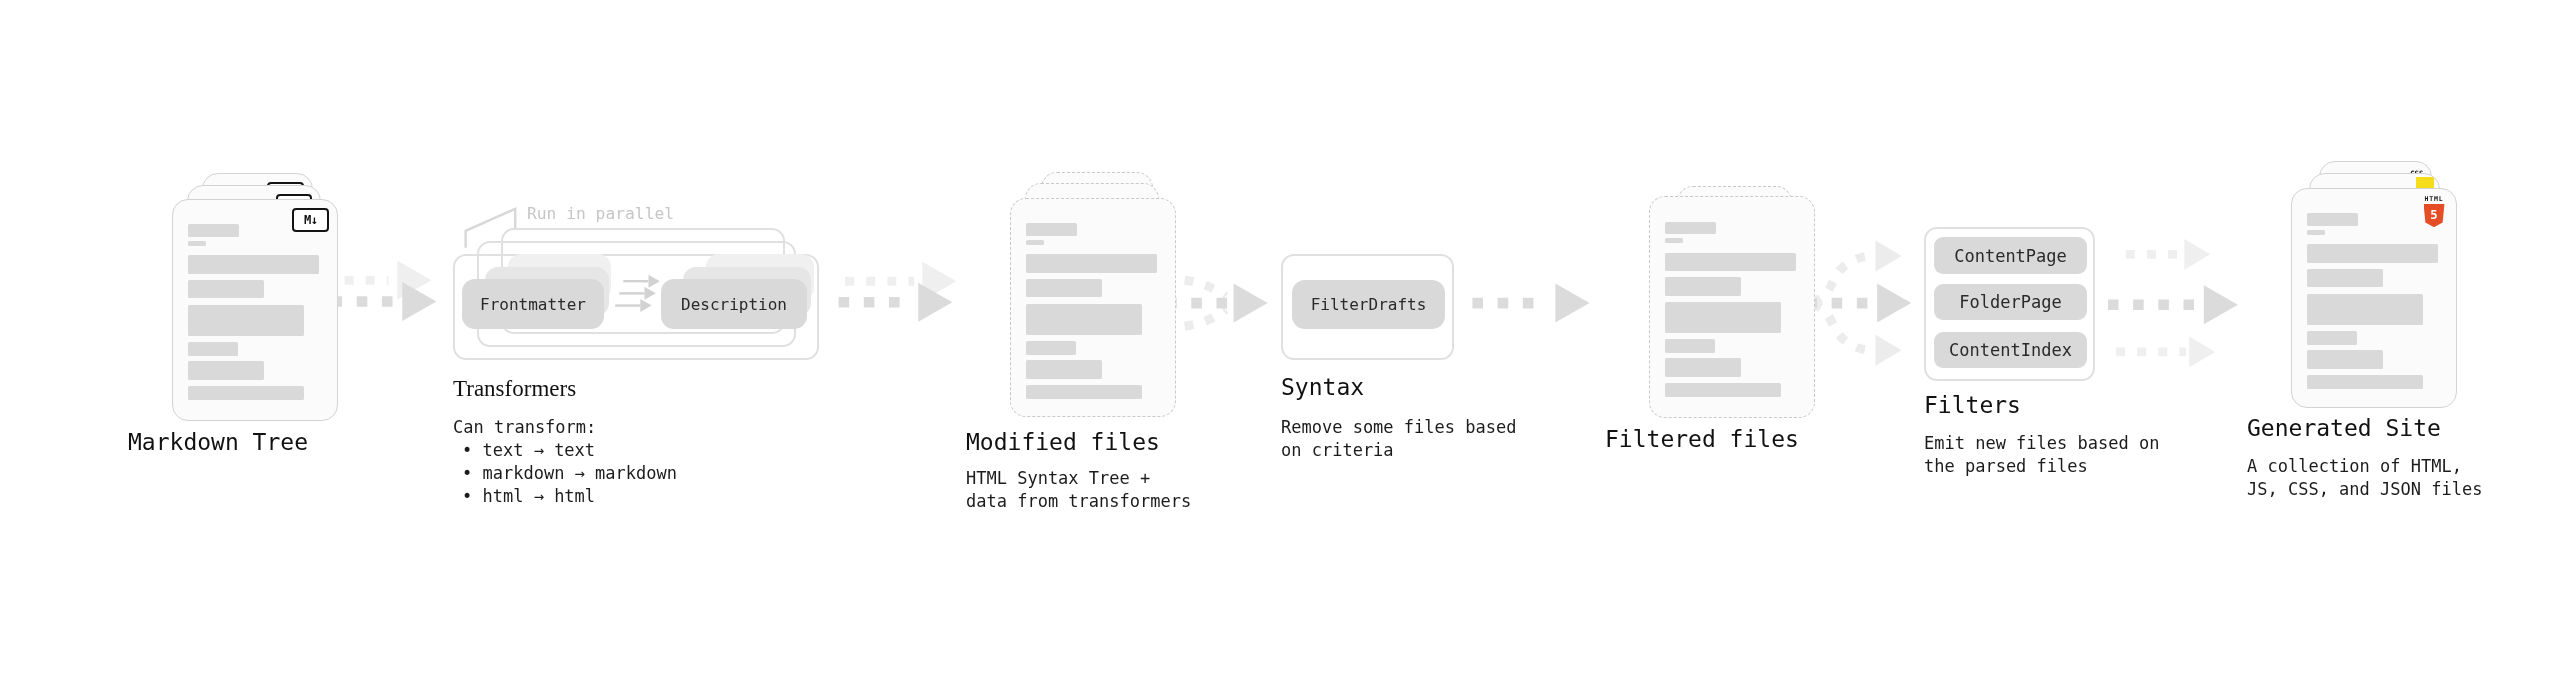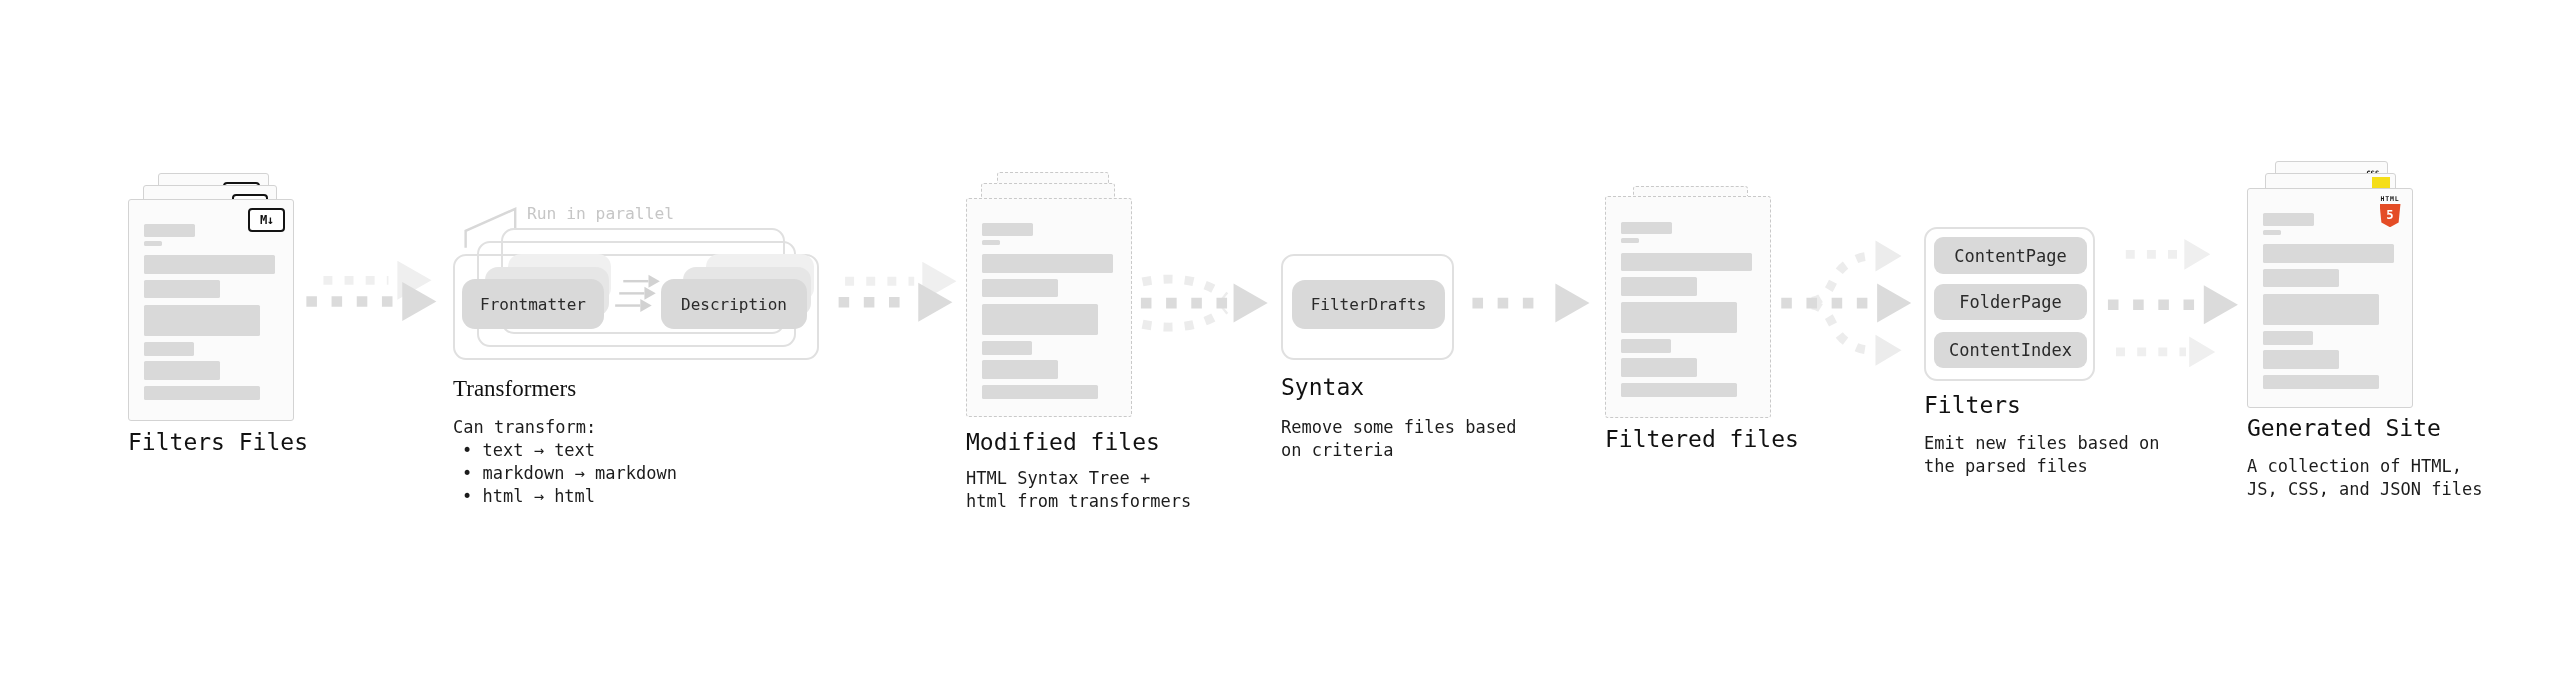--- a/index.html
+++ b/index.html
@@ -1,21 +1,21 @@
 <!DOCTYPE html>
 <html style="font-size:13px"><head>
 <meta charset="utf-8">
 <style>
   html,body{margin:0;padding:0;background:#ffffff;}
   body{width:2576px;height:681px;position:relative;overflow:hidden;
        font-family:"DejaVu Sans Mono","Liberation Mono",monospace;color:#161616;}
   .abs{position:absolute;box-sizing:border-box;}
   
   .doc{position:absolute;box-sizing:border-box;background:#fbfbfb;
-       border:1.6px solid #d3d3d3;border-radius:3px;overflow:hidden;}
+       border:1.6px solid #d3d3d3;border-radius:16px;overflow:hidden;margin-left:44px;}
   .doc.dashed{border:1.6px dashed #c9c9c9;background:#fbfbfb;}
   .doc-body{padding:24.4px 15.4px 0 15.4px;}
   .bar{background:#d9d9d9;border-radius:1.6px;}
   
   .md-badge{position:absolute;top:8.1px;right:8.1px;width:32.5px;height:19.5px;
     background:#fff;border:2.4px solid #131313;border-radius:4.1px;
     display:flex;align-items:center;justify-content:center;
     font-weight:bold;font-size:12.2px;color:#131313;letter-spacing:-0.8px;}
   
   .html5-badge{position:absolute;top:6.5px;right:9.8px;width:24.4px;text-align:center;}
@@ -130,21 +130,21 @@
         <div class="bar" style="width: 13%; height: 4.9px; margin-bottom: 9.8px;"></div>
         <div class="bar" style="width: 98%; height: 18.7px; margin-bottom: 5.7px;"></div>
         <div class="bar" style="width: 57%; height: 18.7px; margin-bottom: 6.5px;"></div>
         <div class="bar" style="width: 87%; height: 31px; margin-bottom: 5.7px;"></div>
         <div class="bar" style="width: 37%; height: 14px; margin-bottom: 5.7px;"></div>
         <div class="bar" style="width: 57%; height: 18.7px; margin-bottom: 5.7px;"></div>
         <div class="bar" style="width: 87%; height: 14px; margin-bottom: 0px;"></div>
       </div>
   </div>
 </div>
-<div class="stage-title" style="left:128px;top:430px;">Filters Files</div>
+<div class="stage-title" style="left:128px;top:430px;">Markdown Tree</div>
 
 <div class="annotation" style="left:527px;top:204px;">Run in parallel</div>
 <div class="frame" style="left:501px;top:228px;width:284px;height:106px;"></div>
 <div class="frame" style="left:477px;top:241px;width:319px;height:106px;"></div>
 <div class="frame" style="left:453px;top:254px;width:366px;height:106px;"></div>
 <div class="pill ghost2" style="left:508px;top:254px;width:103px;height:47px;"></div>
 <div class="pill ghost1" style="left:485px;top:267px;width:124px;height:49px;"></div>
 <div class="pill" style="left:462px;top:279px;width:142px;height:50px;">Frontmatter</div>
 <div class="pill ghost2" style="left:706px;top:254px;width:108px;height:47px;"></div>
 <div class="pill ghost1" style="left:683px;top:267px;width:128px;height:49px;"></div>
@@ -171,21 +171,21 @@
         <div class="bar" style="width: 87%; height: 31px; margin-bottom: 5.7px;"></div>
         <div class="bar" style="width: 37%; height: 14px; margin-bottom: 5.7px;"></div>
         <div class="bar" style="width: 57%; height: 18.7px; margin-bottom: 5.7px;"></div>
         <div class="bar" style="width: 87%; height: 14px; margin-bottom: 0px;"></div>
       </div>
   </div>
 </div>
 <div class="stage-title" style="left:966px;top:430px;">Modified files</div>
 <div class="stage-desc" style="left:966px;top:467px;">
   <div>HTML Syntax Tree +</div>
-  <div>html from transformers</div>
+  <div>data from transformers</div>
 </div>
 
 <div class="frame filled" style="left:1281px;top:254px;width:173px;height:106px;"></div>
 <div class="pill" style="left:1292px;top:280px;width:153px;height:49px;">FilterDrafts</div>
 <div class="stage-title" style="left:1281px;top:375px;">Syntax</div>
 <div class="stage-desc" style="left:1281px;top:416px;">
   <div>Remove some files based</div>
   <div>on criteria</div>
 </div>
 

